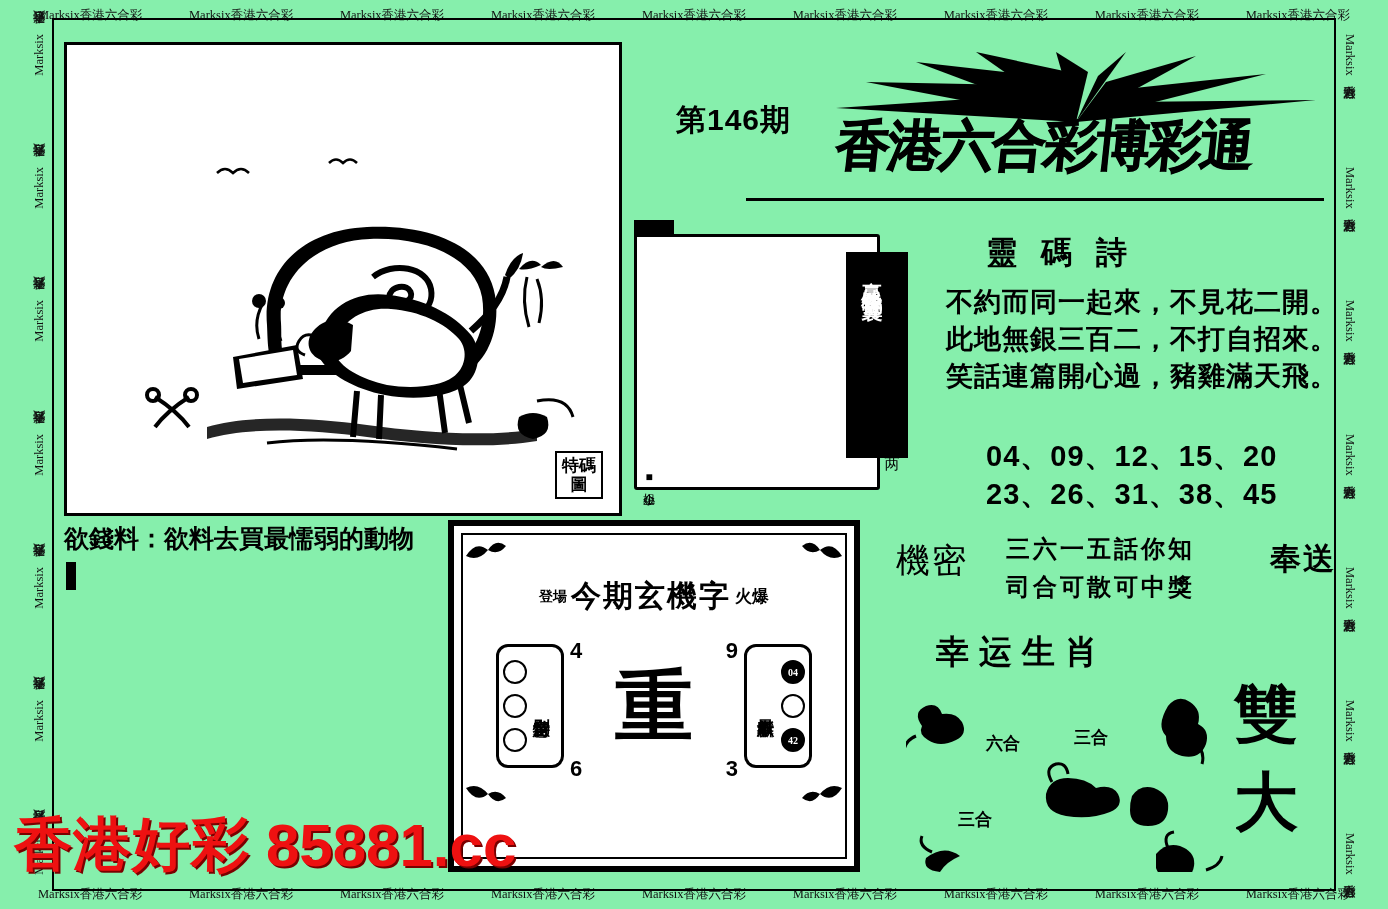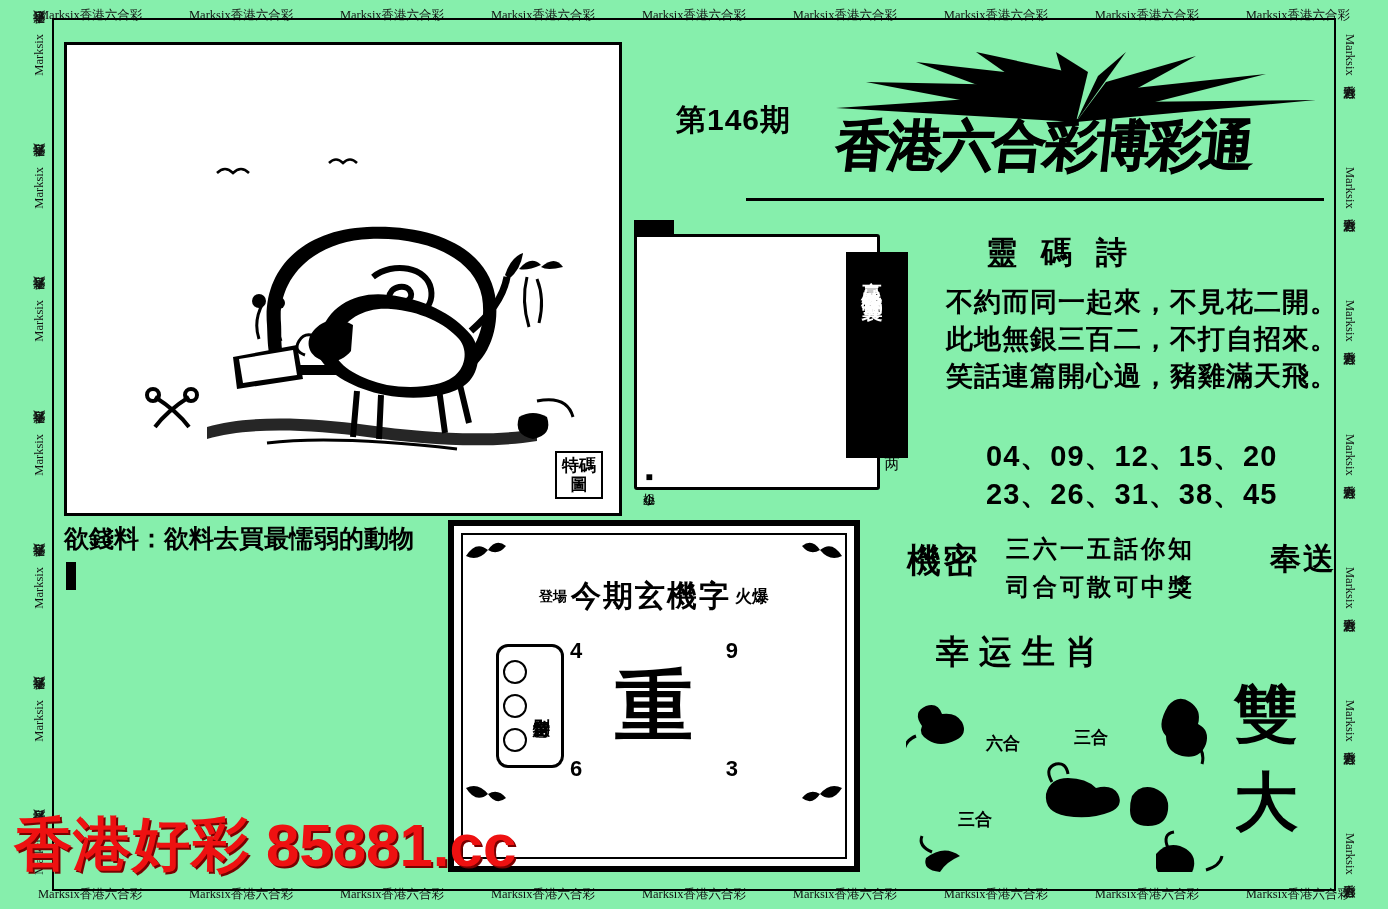--- a/index.html
+++ b/index.html
@@ -172,21 +172,21 @@
   .d4{right:116px;top:230px;}
   .xj-bottom{
     position:absolute;left:8px;right:8px;bottom:6px;text-align:center;
     font-size:22px;font-weight:bold;line-height:32px;letter-spacing:1px;
     font-family:"DejaVu Sans",serif;
   }
   .corner{position:absolute;width:46px;height:26px;}
 
   
   .jimi{position:absolute;left:840px;top:500px;width:440px;height:110px;}
-  .jimi-l{position:absolute;left:11px;top:16px;font-size:34px;font-weight:bold;
+  .jimi-l{position:absolute;left:0;top:16px;font-size:34px;font-weight:normal;
           font-family:"DejaVu Sans",serif;letter-spacing:2px;text-align:right;}
   .jimi-m{position:absolute;left:110px;top:8px;font-size:24px;font-weight:bold;
           line-height:38px;font-family:"DejaVu Sans",serif;letter-spacing:3px;}
   .jimi-r{position:absolute;right:0;top:16px;font-size:31px;font-weight:bold;
           font-family:Liberation Mono, monospace;letter-spacing:2px;}
 
   .lucky{
     position:absolute;left:880px;top:608px;font-size:33px;font-weight:bold;
     letter-spacing:10px;font-family:"DejaVu Sans",serif;
   }
@@ -387,20 +387,28 @@
 
       <div class="pill left">
         <div class="col c1">
           <div class="ball"></div>
           <div class="ball"></div>
           <div class="ball"></div>
         </div>
         <div class="col c2">特別留意</div>
       </div>
 
+      <div class="pill right">
+        <div class="col c1">最新奉獻</div>
+        <div class="col c2">
+          <div class="ball solid">04</div>
+          <div class="ball"></div>
+          <div class="ball solid">42</div>
+        </div>
+      </div>
 
       <div class="big-char">重</div>
 
       <div class="digit d1">4</div>
       <div class="digit d2">6</div>
       <div class="digit d3">9</div>
       <div class="digit d4">3</div>
 
     </div>
 

